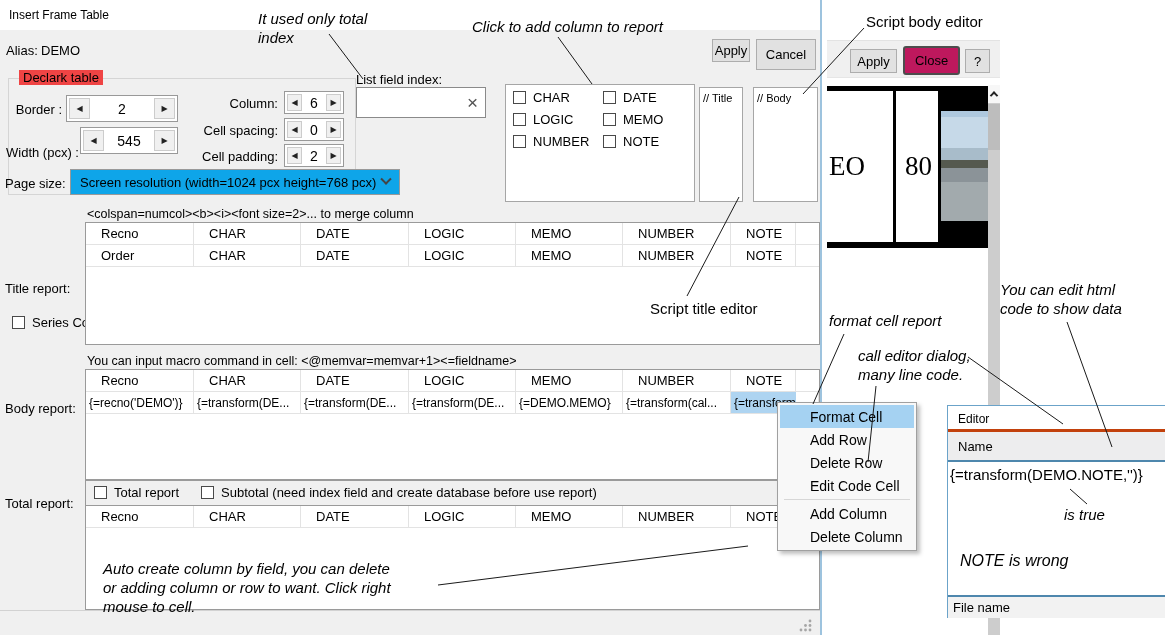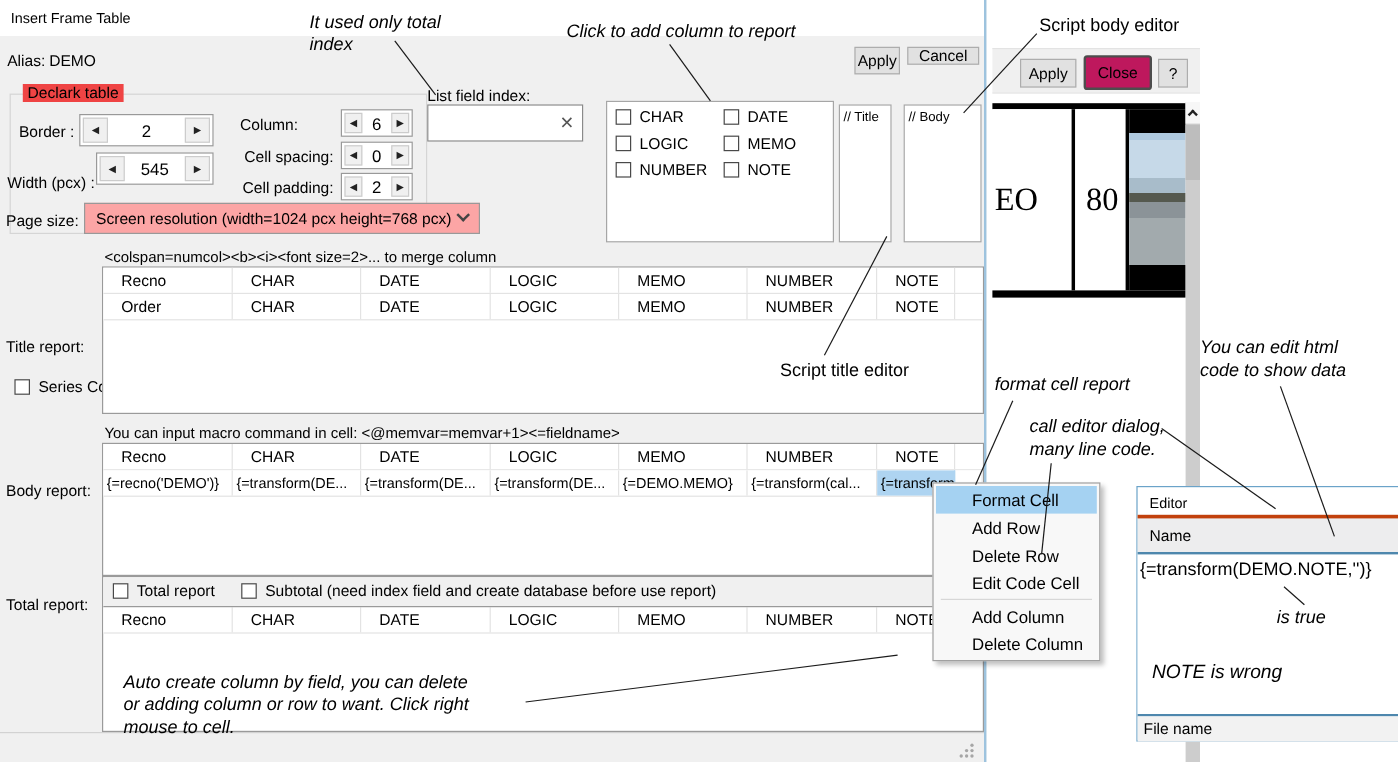--- a/index.html
+++ b/index.html
@@ -15,21 +15,21 @@
   .lbl{position:absolute;font-size:13px;white-space:nowrap}
   .wbtn{position:absolute;background:#e1e1e1;border:1px solid #adadad;font-size:13px;
     display:flex;align-items:center;justify-content:center;cursor:default}
   .group{position:absolute;border:1px solid #d5d5d5}
   .group .legend{position:absolute;left:10px;top:-9px;background:#ef4444;padding:0 4px;font-size:13px}
   .spin{position:absolute;display:flex;background:#fff;border:1px solid #999;align-items:stretch}
   .spin .sb{width:21px;margin:2px;background:#f0f0f0;border:1px solid #ccc;display:flex;
     align-items:center;justify-content:center;font-size:8px;color:#222}
   .spin.small .sb{width:15px;margin:2px}
   .spin .sv{flex:1;display:flex;align-items:center;justify-content:center;font-size:14px}
-  .sel{position:absolute;background:#fca5a5;border:1px solid #999;display:flex;align-items:center;
+  .sel{position:absolute;background:#0ea5e9;border:1px solid #999;display:flex;align-items:center;
     padding:0 9px;font-size:13px}
   .chevd{margin-left:auto;width:8px;height:8px;border-right:2px solid #444;border-bottom:2px solid #444;
     transform:rotate(45deg) translate(-2px,-2px)}
   .inpbox{position:absolute;background:#fff;border:1px solid #8a8a8a;display:flex;align-items:center}
   .inpbox input{flex:1;border:none;outline:none;font-size:13px;padding:0 4px;min-width:0;background:transparent}
   .inpbox .clr{color:#555;font-size:19px;padding:0 7px;line-height:1}
   .panel{position:absolute;background:#fff;border:1px solid #a6a6a6}
   .cb{display:inline-block;width:13px;height:13px;background:#fff;border:1px solid #494949;vertical-align:-2px}
   .cbrow{position:absolute;display:flex;align-items:center;gap:7px;font-size:13px;white-space:nowrap}
 
@@ -95,38 +95,38 @@
 
   <div class="abs" id="main-dialog">
     <div class="abs" id="main-titlebar">
       <span class="t">Insert Frame Table</span>
     </div>
 
     <span class="lbl" style="left:6px;top:43px">Alias:</span>
     <span class="lbl" style="left:41px;top:43px">DEMO</span>
 
     <div class="wbtn" style="left:712px;top:39px;width:38px;height:23px">Apply</div>
-    <div class="wbtn" style="left:756px;top:39px;width:60px;height:15px">Cancel</div>
+    <div class="wbtn" style="left:756px;top:39px;width:60px;height:31px">Cancel</div>
 
     <div class="group" style="left:8px;top:78px;width:348px;height:117px">
       <span class="legend">Declark table</span>
     </div>
     <span class="lbl" style="left:10px;top:102px;width:52px;text-align:right">Border :</span>
     <div class="spin" style="left:66px;top:95px;width:112px;height:27px">
       <span class="sb">◀</span>
       <span class="sv">2</span>
       <span class="sb">▶</span>
     </div>
     <span class="lbl" style="left:6px;top:145px">Width (pcx) :</span>
     <div class="spin" style="left:80px;top:127px;width:98px;height:27px">
       <span class="sb">◀</span>
       <span class="sv">545</span>
       <span class="sb">▶</span>
     </div>
-    <span class="lbl" style="left:200px;top:96px;width:78px;text-align:left">Column:</span>
+    <span class="lbl" style="left:200px;top:96px;width:78px;text-align:right">Column:</span>
     <div class="spin small" style="left:284px;top:91px;width:60px;height:23px">
       <span class="sb">◀</span>
       <span class="sv">6</span>
       <span class="sb">▶</span>
     </div>
     <span class="lbl" style="left:195px;top:123px;width:83px;text-align:right">Cell spacing:</span>
     <div class="spin small" style="left:284px;top:118px;width:60px;height:23px">
       <span class="sb">◀</span>
       <span class="sv">0</span>
       <span class="sb">▶</span>

